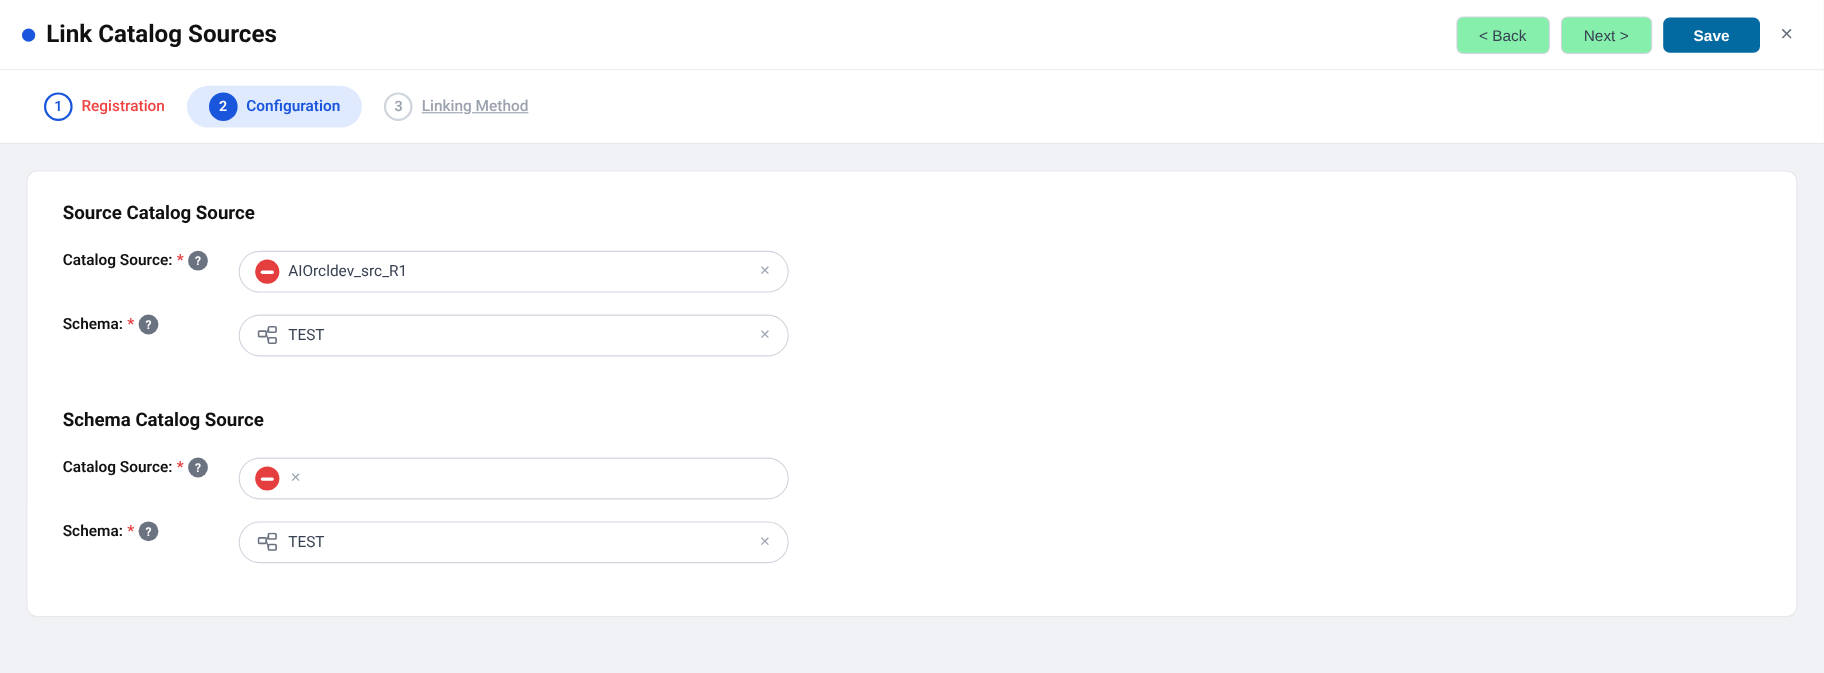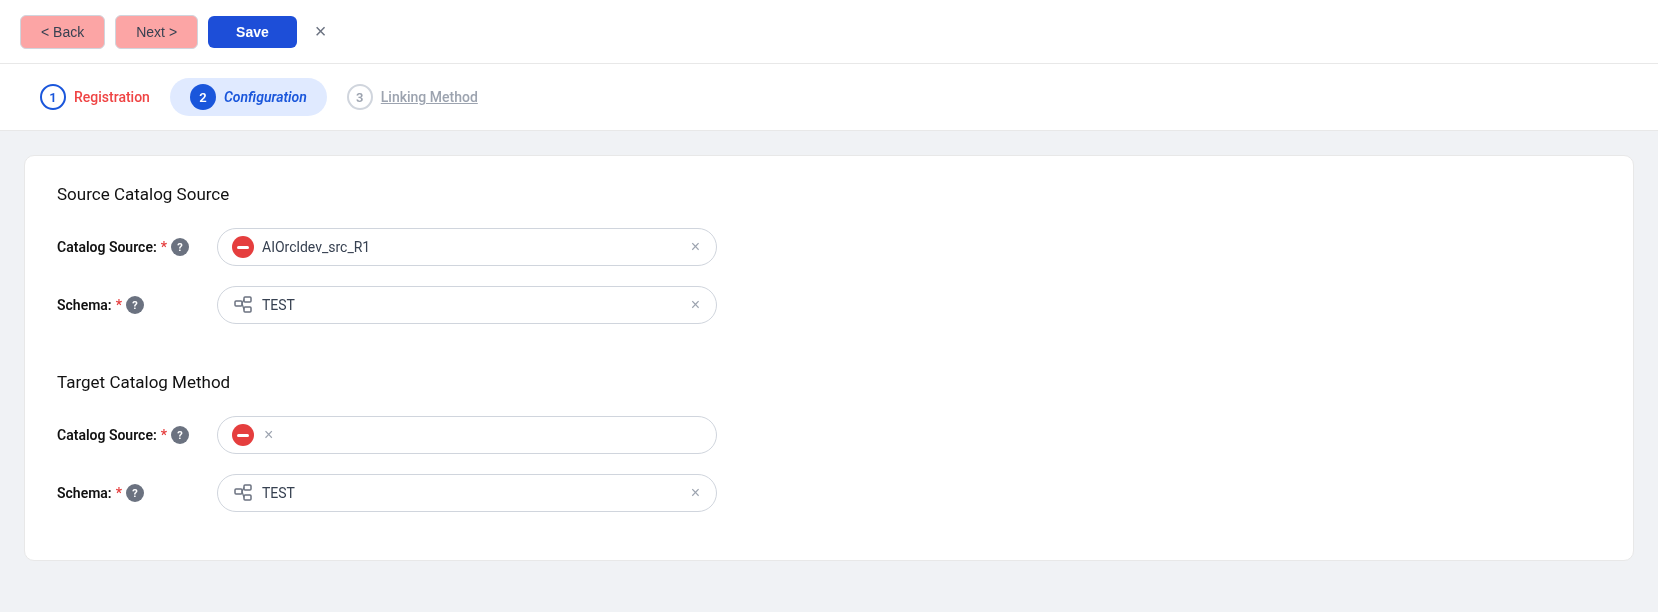--- a/index.html
+++ b/index.html
@@ -43,31 +43,31 @@
 
     .header-actions {
       display: flex;
       align-items: center;
       gap: 10px;
     }
 
     .btn-back, .btn-next {
       padding: 8px 20px;
       border: 1px solid #d0d5dd;
-      background: #fca5a5;
+      background: #86efac;
       border-radius: 6px;
       font-size: 14px;
       font-weight: 500;
       color: #374151;
       cursor: pointer;
     }
 
     .btn-save {
       padding: 8px 28px;
-      background: #1d4ed8;
+      background: #0369a1;
       color: #fff;
       border: none;
       border-radius: 6px;
       font-size: 14px;
       font-weight: 600;
       cursor: pointer;
     }
 
     .btn-close {
       background: none;
@@ -124,21 +124,20 @@
     }
 
     .step.active .step-circle {
       background: #1a56db;
       color: #fff;
     }
 
     .step.active .step-label {
       color: #1a56db;
       font-weight: 600;
-      font-style: italic;
     }
 
     .step.disabled .step-circle {
       border: 2px solid #d0d5dd;
       color: #9ca3af;
       background: #fff;
     }
 
     .step.disabled .step-label {
       color: #9ca3af;
@@ -153,28 +152,28 @@
 
     .card {
       background: #fff;
       border-radius: 10px;
       padding: 28px 32px;
       border: 1px solid #e8e8e8;
     }
 
     .section-title {
       font-size: 17px;
-      font-weight: 400;
+      font-weight: 700;
       color: #111;
       margin-bottom: 24px;
     }
 
     .field-row {
       display: flex;
-      align-items: center;
+      align-items: flex-start;
       margin-bottom: 20px;
     }
 
     .field-label {
       min-width: 160px;
       font-size: 14px;
       font-weight: 600;
       color: #111;
       display: flex;
       align-items: center;
@@ -262,20 +261,24 @@
     }
 
     .section-divider {
       height: 28px;
     }
   </style>
 </head>
 <body>
 
 <div class="header">
+  <div class="header-left">
+    <div class="header-dot"></div>
+    <span class="header-title">Link Catalog Sources</span>
+  </div>
   <div class="header-actions">
     <button class="btn-back">&lt; Back</button>
     <button class="btn-next">Next &gt;</button>
     <button class="btn-save">Save</button>
     <button class="btn-close">×</button>
   </div>
 </div>
 
 <div class="stepper-bar">
   <div class="step inactive">
@@ -334,21 +337,21 @@
             <line x1="8" y1="7.5" x2="10" y2="13.5" stroke="#6b7280" stroke-width="1.2"></line>
           </svg>
         </div>
         <span class="field-value">TEST</span>
         <button class="field-clear">×</button>
       </div>
     </div>
 
     <div class="section-divider"></div>
 
-    <div class="section-title">Target Catalog Method</div>
+    <div class="section-title">Schema Catalog Source</div>
 
     <div class="field-row">
       <div class="field-label">
         <span>Catalog Source:</span>
         <span class="required-star">*</span>
         <span class="help-icon">?</span>
       </div>
       <div class="field-input">
         <div class="field-input-icon">
           <div class="oracle-icon"></div>

